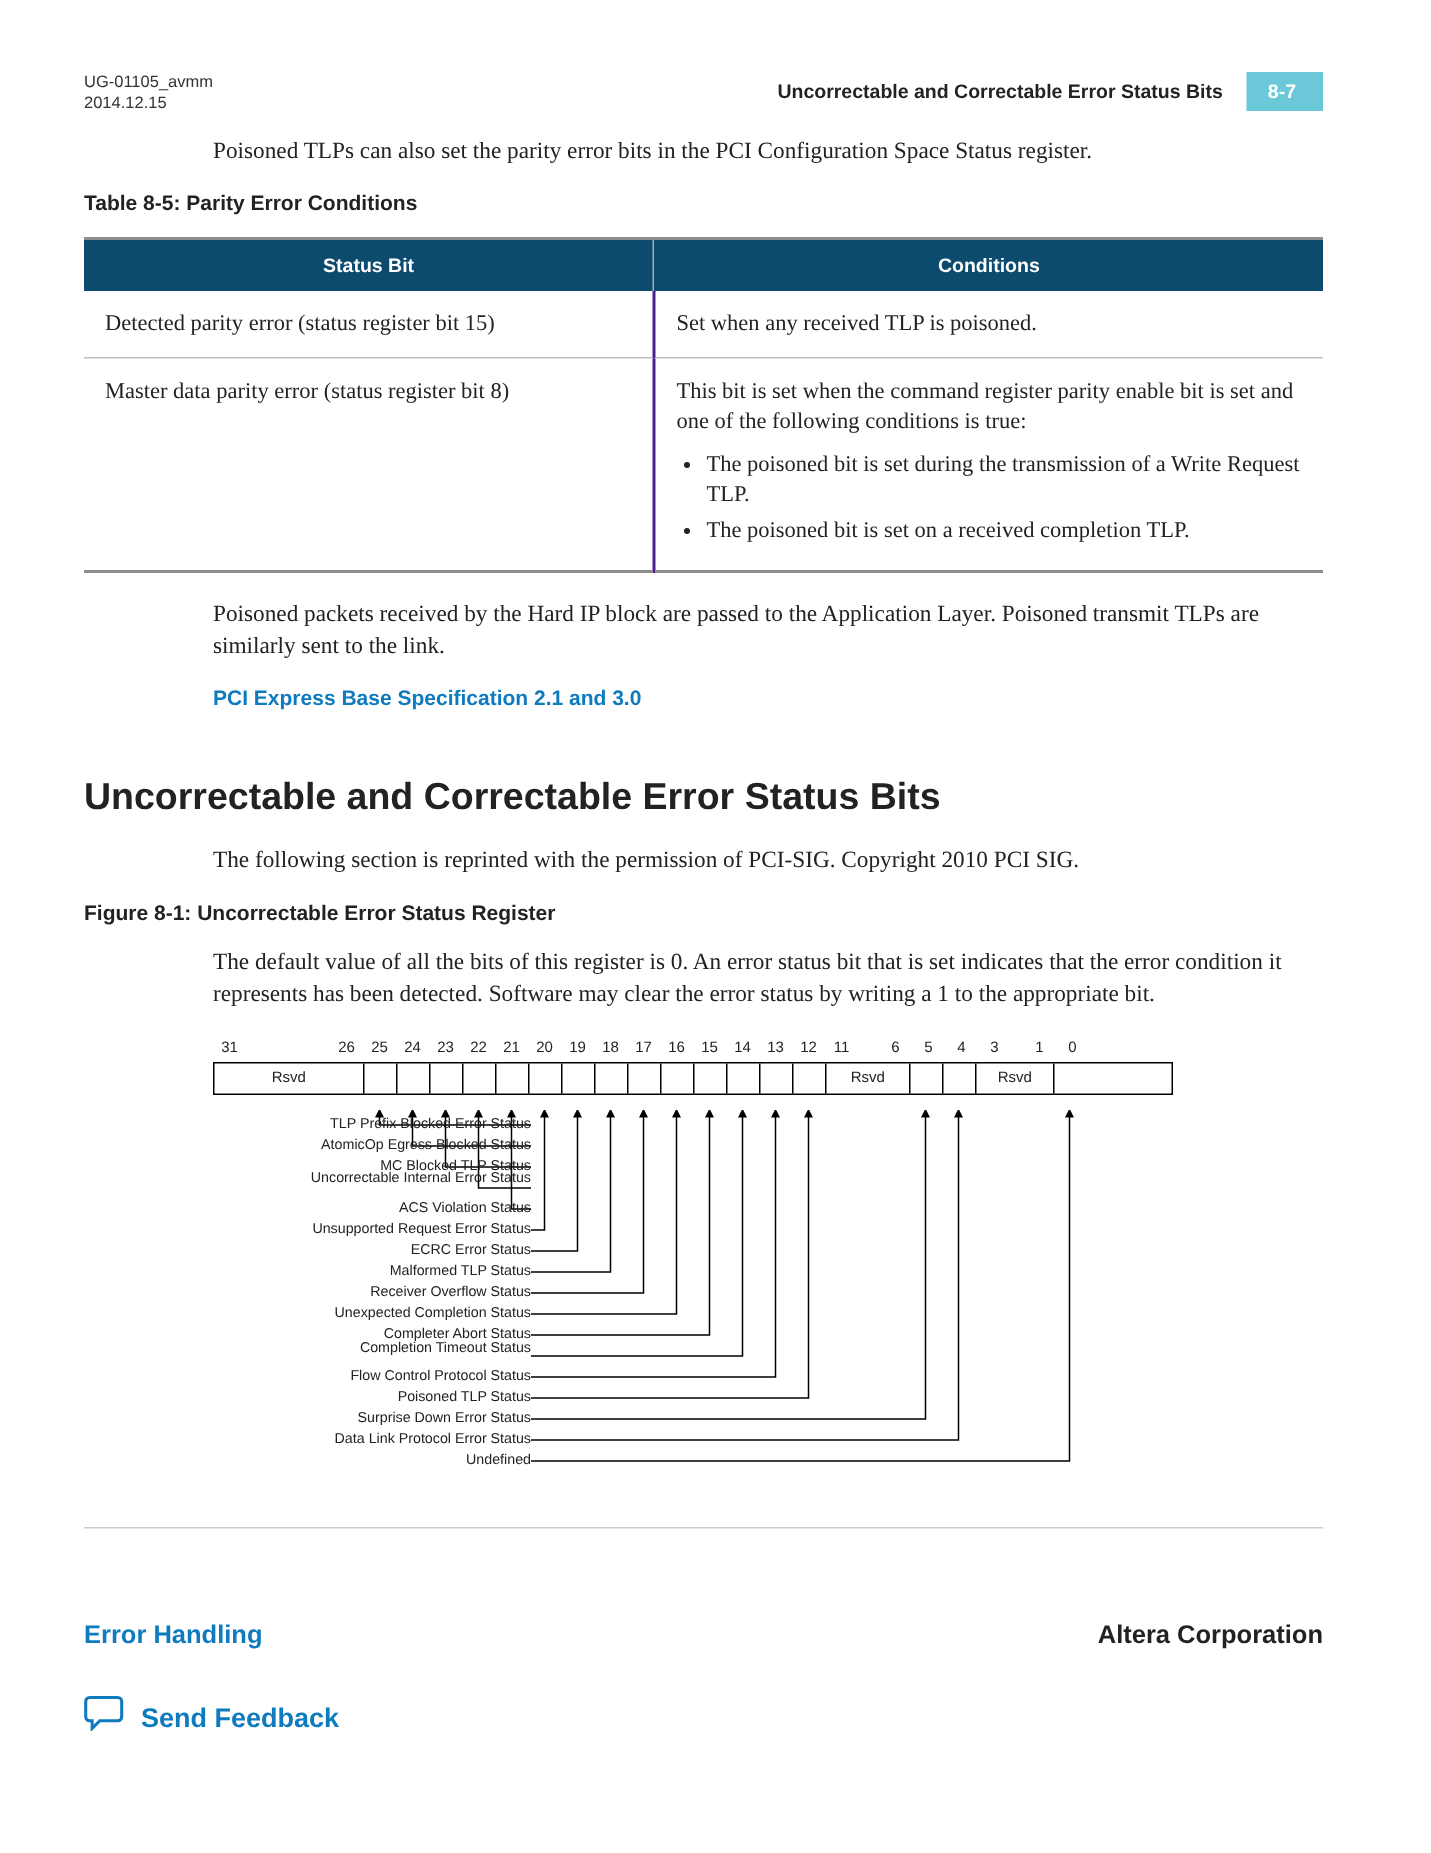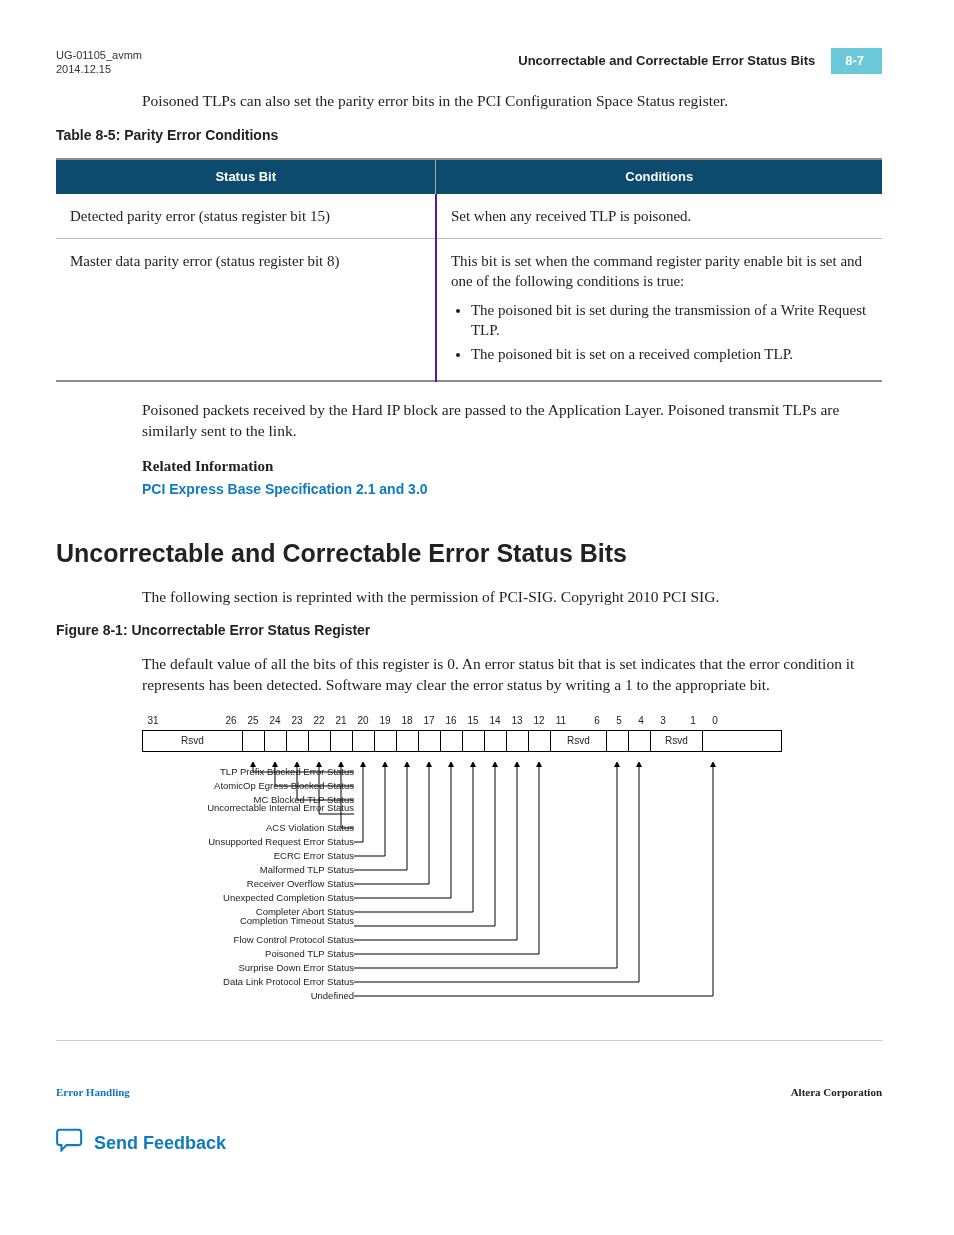--- a/index.html
+++ b/index.html
@@ -55,21 +55,21 @@
   
   .reg-wrap { margin: 18px 0 0 86px; width: 640px; position: relative; font-family: Arial, Helvetica, sans-serif; font-size: 10px; }
   .bitrow { position: relative; height: 16px; }
   .bitnum { position: absolute; text-align: center; width: 22px; top: 0; font-size: 10px; }
   .boxrow { position: relative; height: 22px; border: 1px solid #000; background: #fff; }
   .box { position: absolute; top: 0; bottom: 0; border-right: 1px solid #000; text-align: center; line-height: 20px; font-size: 10px; }
   .box:last-child { border-right: none; }
   .labels-area { position: relative; height: 260px; margin-top: 10px; }
   .lbl { position: absolute; right: 428px; text-align: right; white-space: nowrap; font-size: 9.5px; }
   svg.arrows { position: absolute; left: 0; top: 0; width: 640px; height: 260px; pointer-events: none; }
-  .footer { margin-top: 44px; display: flex; justify-content: space-between; align-items: center; font-family: Liberation Serif, serif; font-size: 11px; }
+  .footer { margin-top: 60px; display: flex; justify-content: space-between; align-items: center; font-family: Liberation Sans, sans-serif; font-size: 17px; }
   .footer .left a { color: #0f7bbf; font-weight: 700; text-decoration: none; }
   .footer .right { font-weight: 700; }
   .feedback { margin-top: 28px; display: flex; align-items: center; gap: 10px; }
   .feedback a { color: #0f7bbf; font-weight: 700; text-decoration: none; font-family: Arial, Helvetica, sans-serif; font-size: 18px; }
   .feedback-icon svg { width: 28px; height: 24px; }
 </style>
 </head>
 <body>
 
 <div class="header">
@@ -108,21 +108,20 @@
           <li>The poisoned bit is set on a received completion TLP.</li>
         </ul>
       </td>
     </tr>
   </tbody>
 </table>
 
 <p class="body body-indent">Poisoned packets received by the Hard IP block are passed to the Application Layer. Poisoned transmit TLPs are similarly sent to the link.</p>
 
 <div class="body-indent">
-  <div class="related-heading">Related Information</div>
   <a href="#" class="doclink">PCI Express Base Specification 2.1 and 3.0</a>
 </div>
 
 <h1 class="section">Uncorrectable and Correctable Error Status Bits</h1>
 
 <p class="body body-indent">The following section is reprinted with the permission of PCI-SIG. Copyright 2010 PCI SIG.</p>
 
 <div class="fig-caption body-indent">Figure 8-1: Uncorrectable Error Status Register</div>
 
 <p class="body body-indent">The default value of all the bits of this register is 0. An error status bit that is set indicates that the error condition it represents has been detected. Software may clear the error status by writing a 1 to the appropriate bit.</p>

